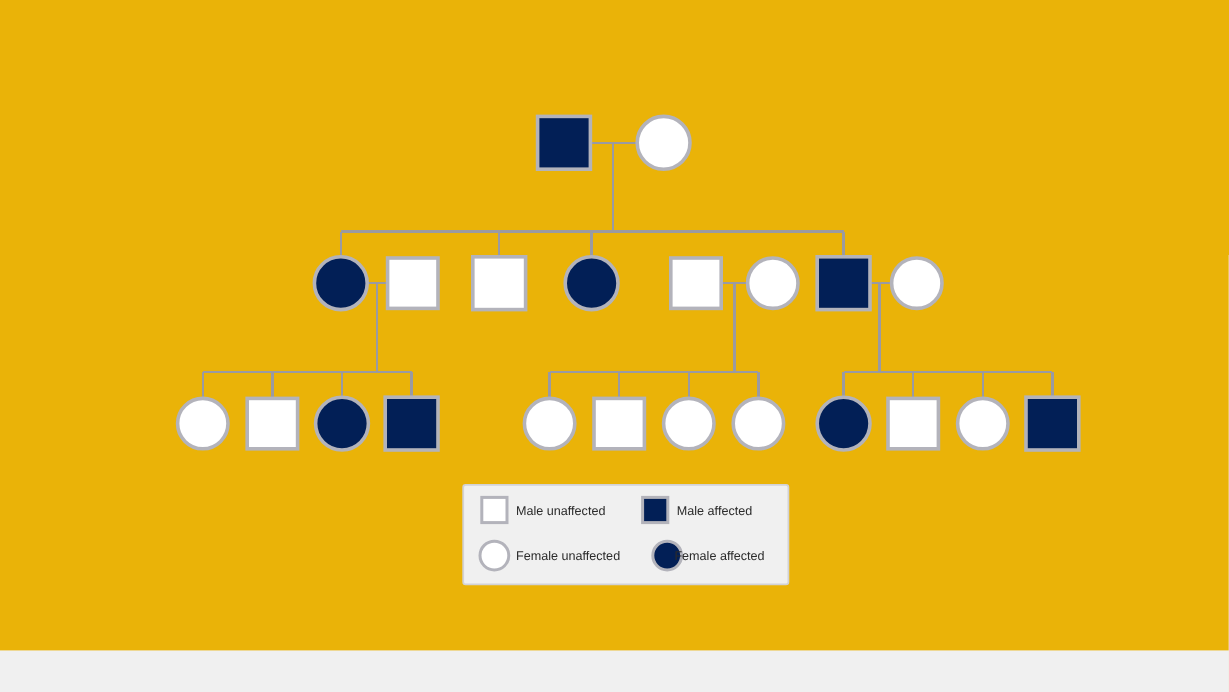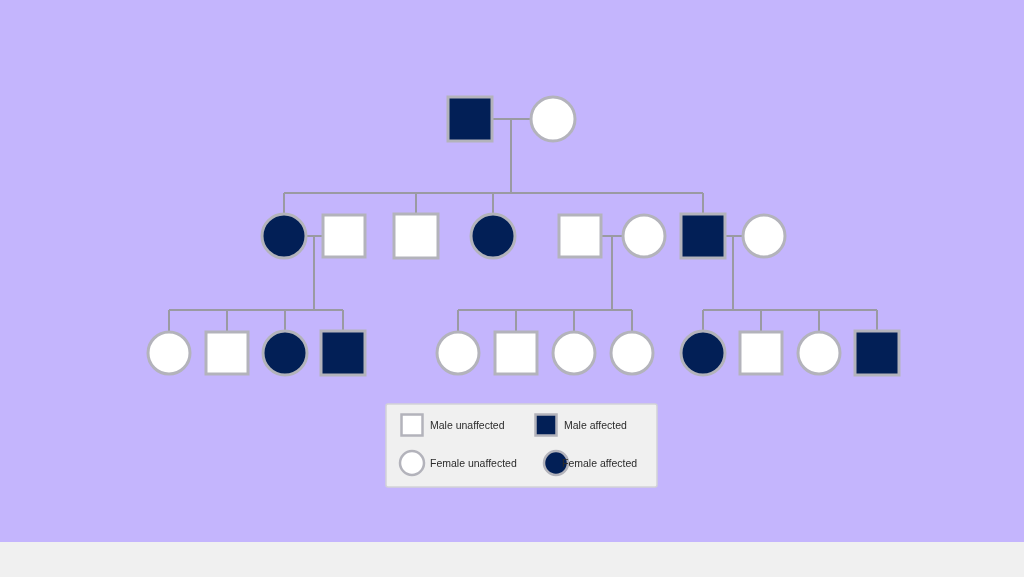--- a/index.html
+++ b/index.html
@@ -10,21 +10,21 @@
   body {
     width: 1024px;
     height: 577px;
     font-family: "Liberation Sans", sans-serif;
     overflow: hidden;
   }
   #pedigree-root {
     position: relative;
     width: 1024px;
     height: 542px;
-    background: #c4b5fd;
+    background: #eab308;
   }
   svg.pedigree-canvas {
     position: absolute;
     left: 0;
     top: 0;
     width: 1024px;
     height: 577px;
   }
   .conn-line {
     stroke: #9a9aa2;

